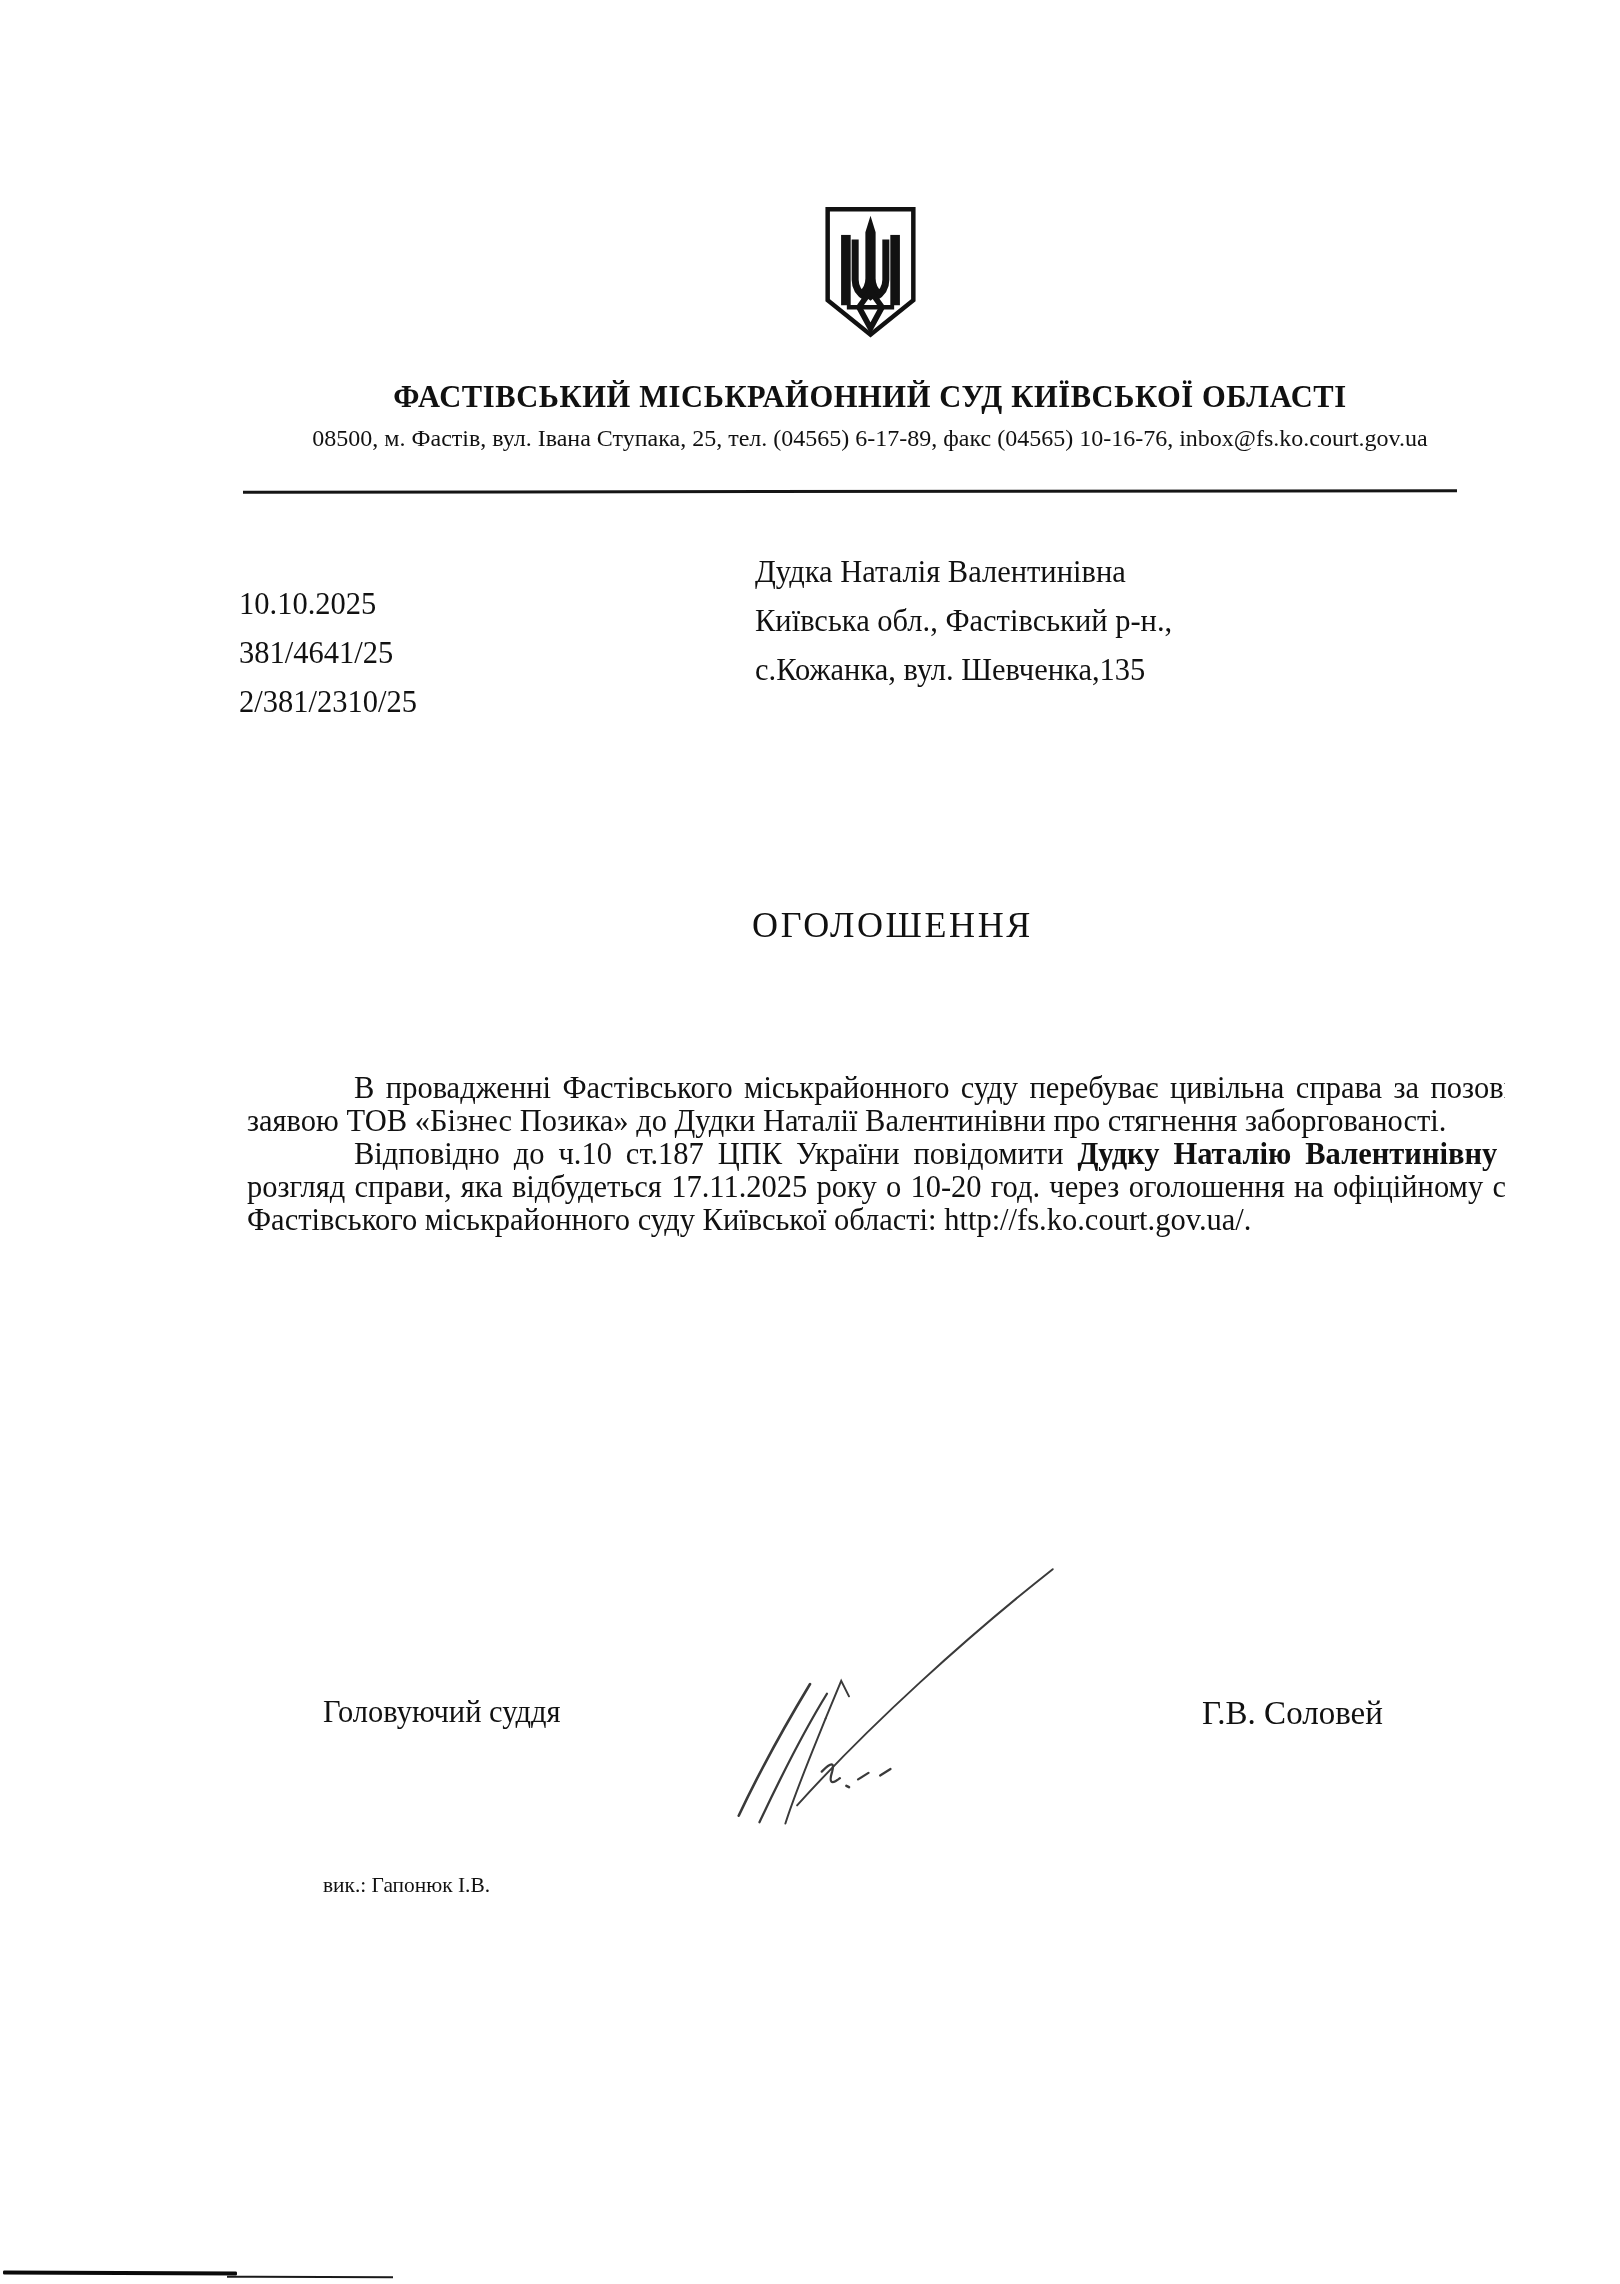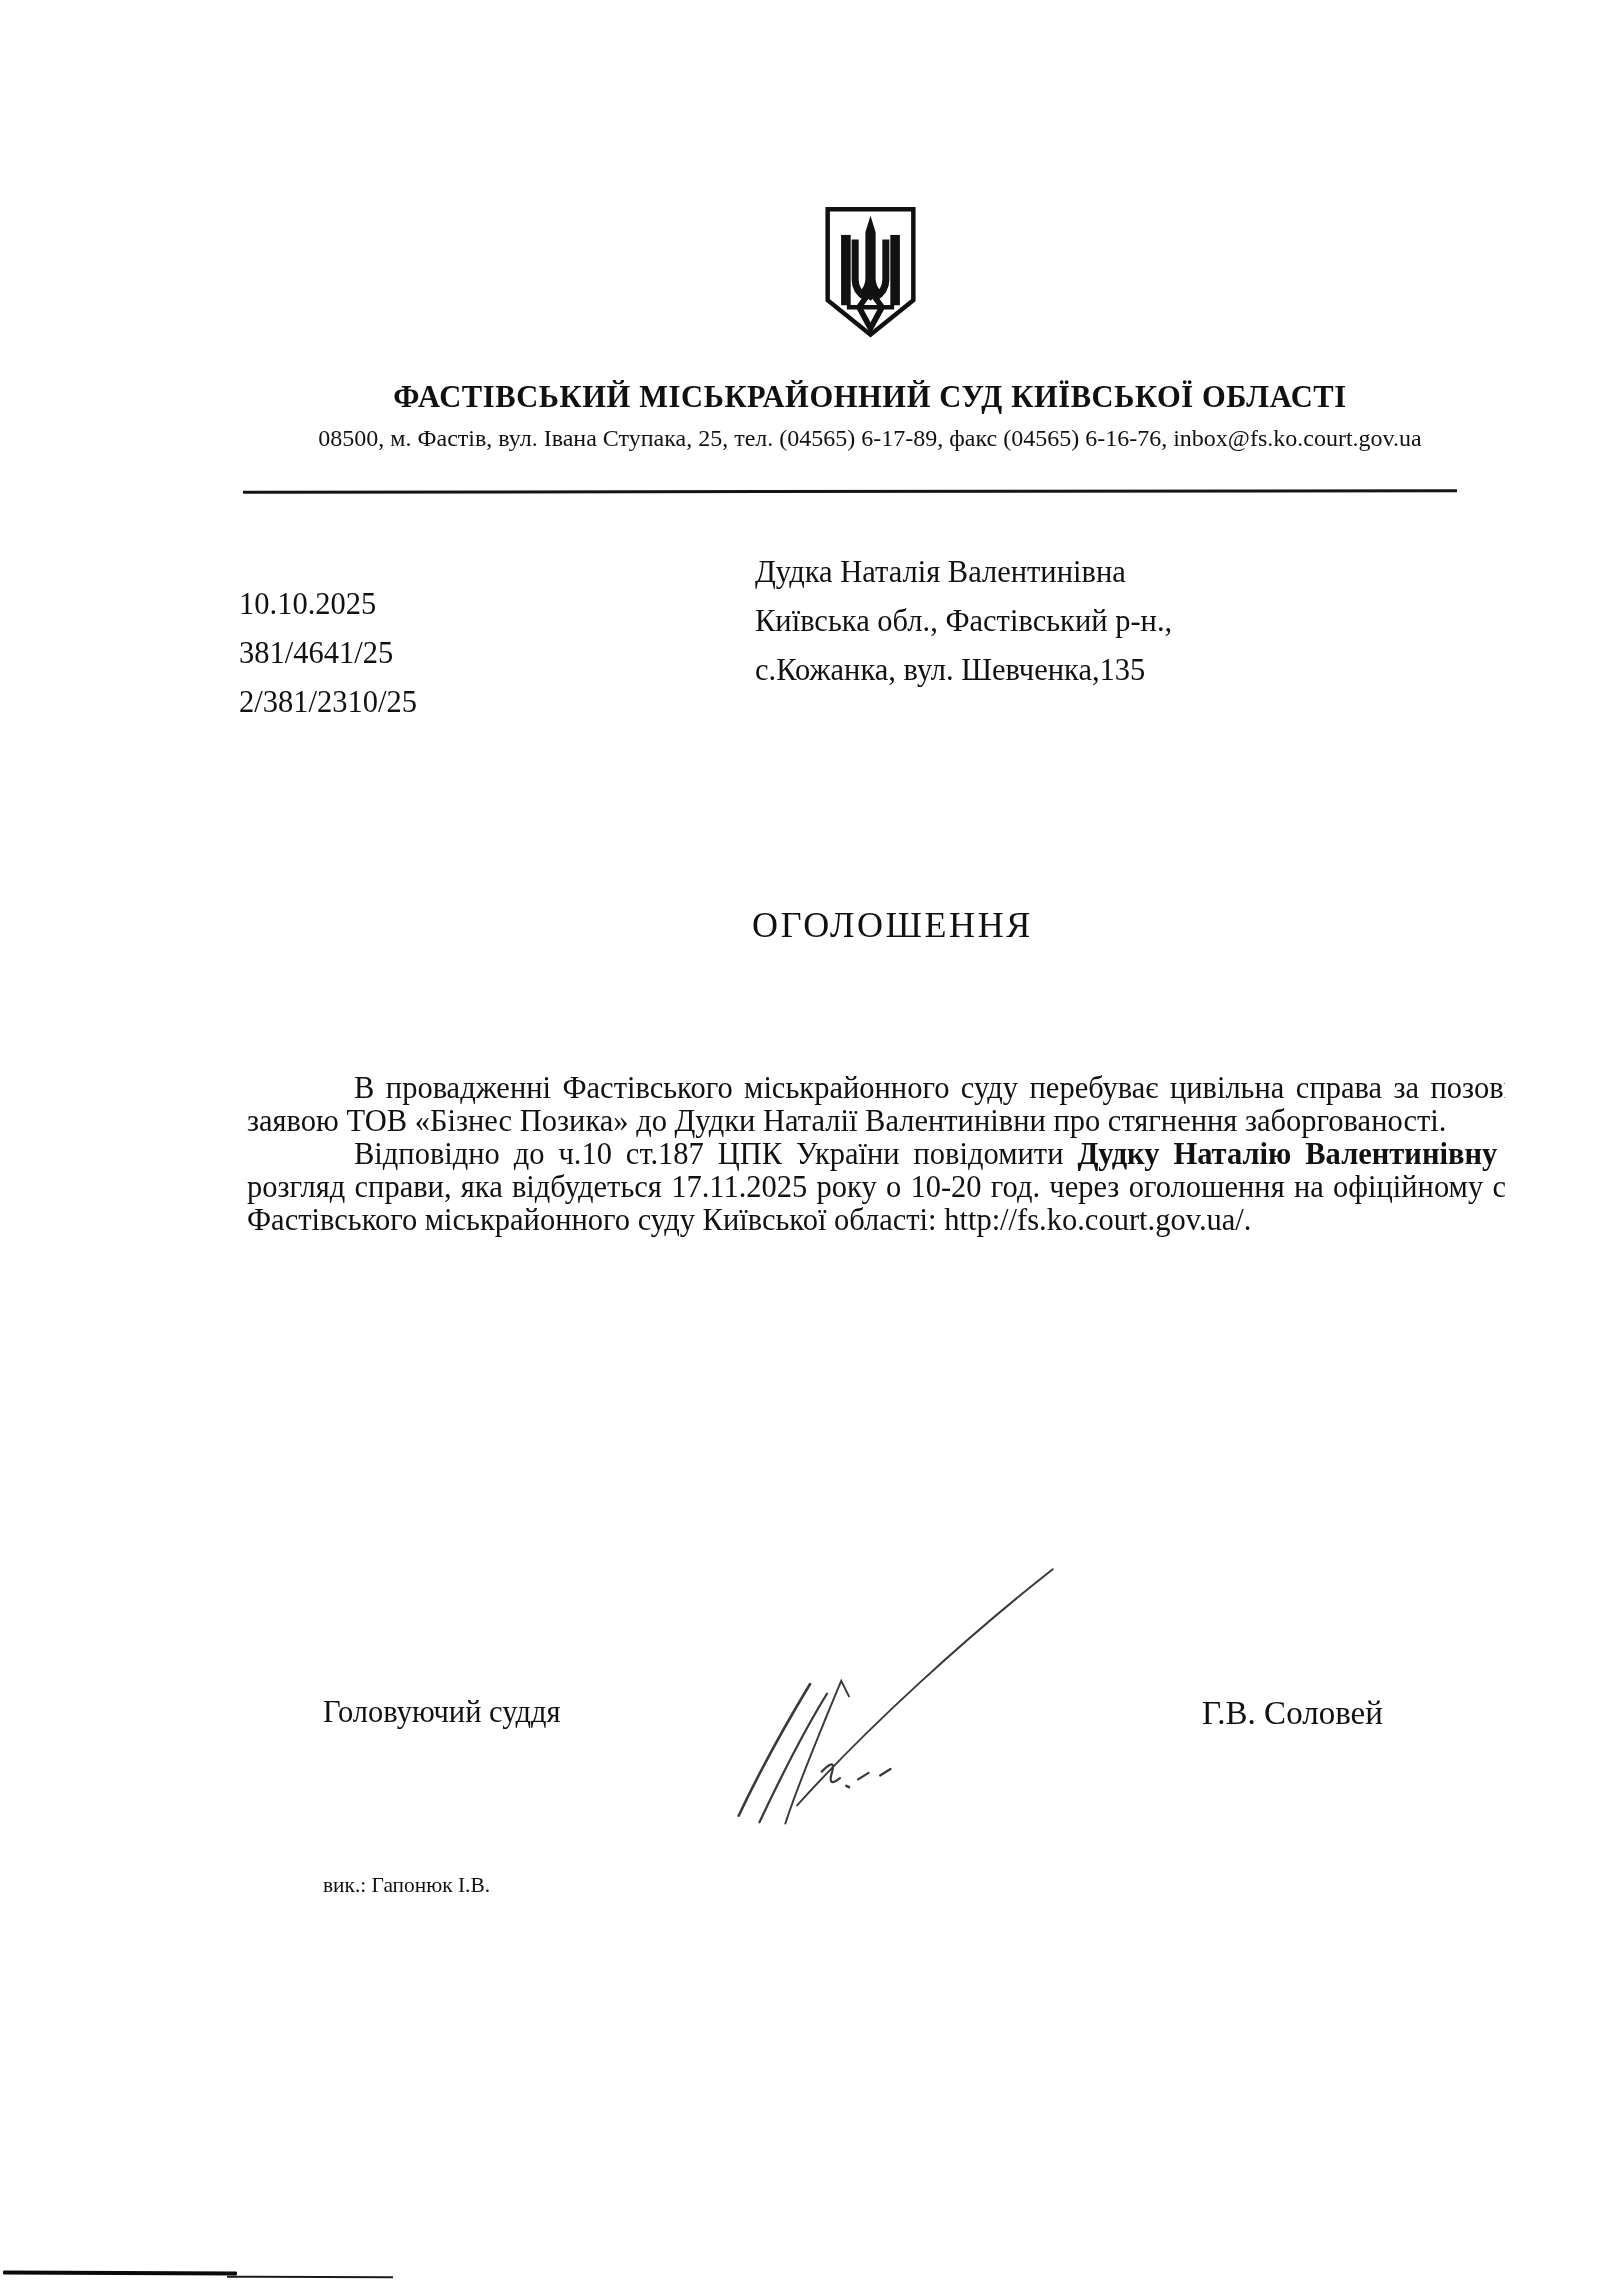--- a/index.html
+++ b/index.html
@@ -166,21 +166,21 @@
       <rect x="110" y="48" width="15" height="110" fill="#111"></rect>
       <path d="M55 55 V118 q0 18 17 28" fill="none" stroke="#111" stroke-width="11"></path>
       <path d="M103 55 V118 q0 18 -17 28" fill="none" stroke="#111" stroke-width="11"></path>
       <path d="M79 18 L87 44 L87 116 Q87 129 97 137 L79 151 L61 137 Q71 129 71 116 L71 44 Z" fill="#111"></path>
       <path d="M79 136 L97 161 L79 194 L61 161 Z" fill="none" stroke="#111" stroke-width="9"></path>
       <line x1="42" y1="161" x2="116" y2="161" stroke="#111" stroke-width="7"></line>
     </svg>
   </div>
 
   <div class="court-name">ФАСТІВСЬКИЙ МІСЬКРАЙОННИЙ СУД КИЇВСЬКОЇ ОБЛАСТІ</div>
-  <div class="court-address">08500, м. Фастів, вул. Івана Ступака, 25, тел. (04565) 6-17-89, факс (04565) 6-16-76, inbox@fs.ko.court.gov.ua</div>
+  <div class="court-address">08500, м. Фастів, вул. Івана Ступака, 25, тел. (04565) 6-17-89, факс (04565) 10-16-76, inbox@fs.ko.court.gov.ua</div>
   <div class="header-rule"></div>
 
   <div class="meta-block">
     <div>10.10.2025</div>
     <div>381/4641/25</div>
     <div>2/381/2310/25</div>
   </div>
 
   <div class="recipient-block">
     <div>Дудка Наталія Валентинівна</div>

